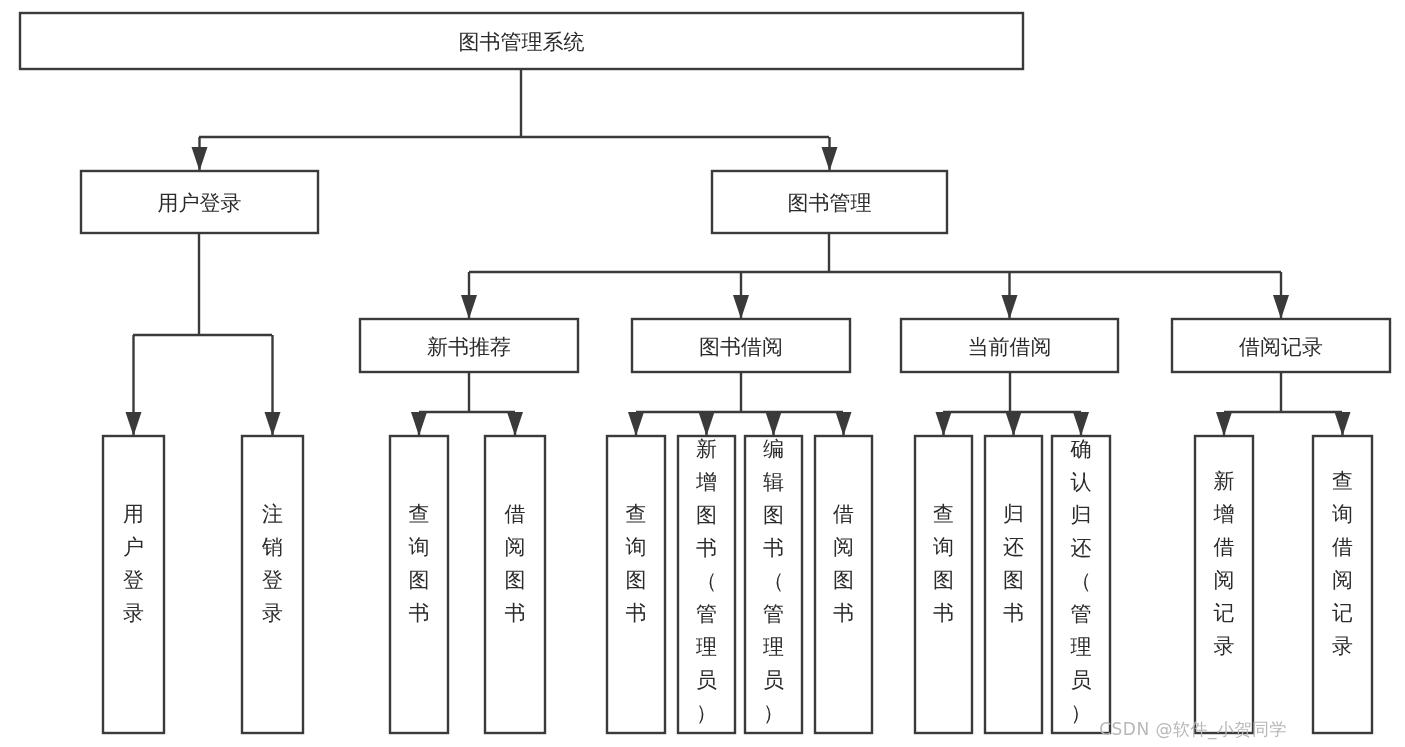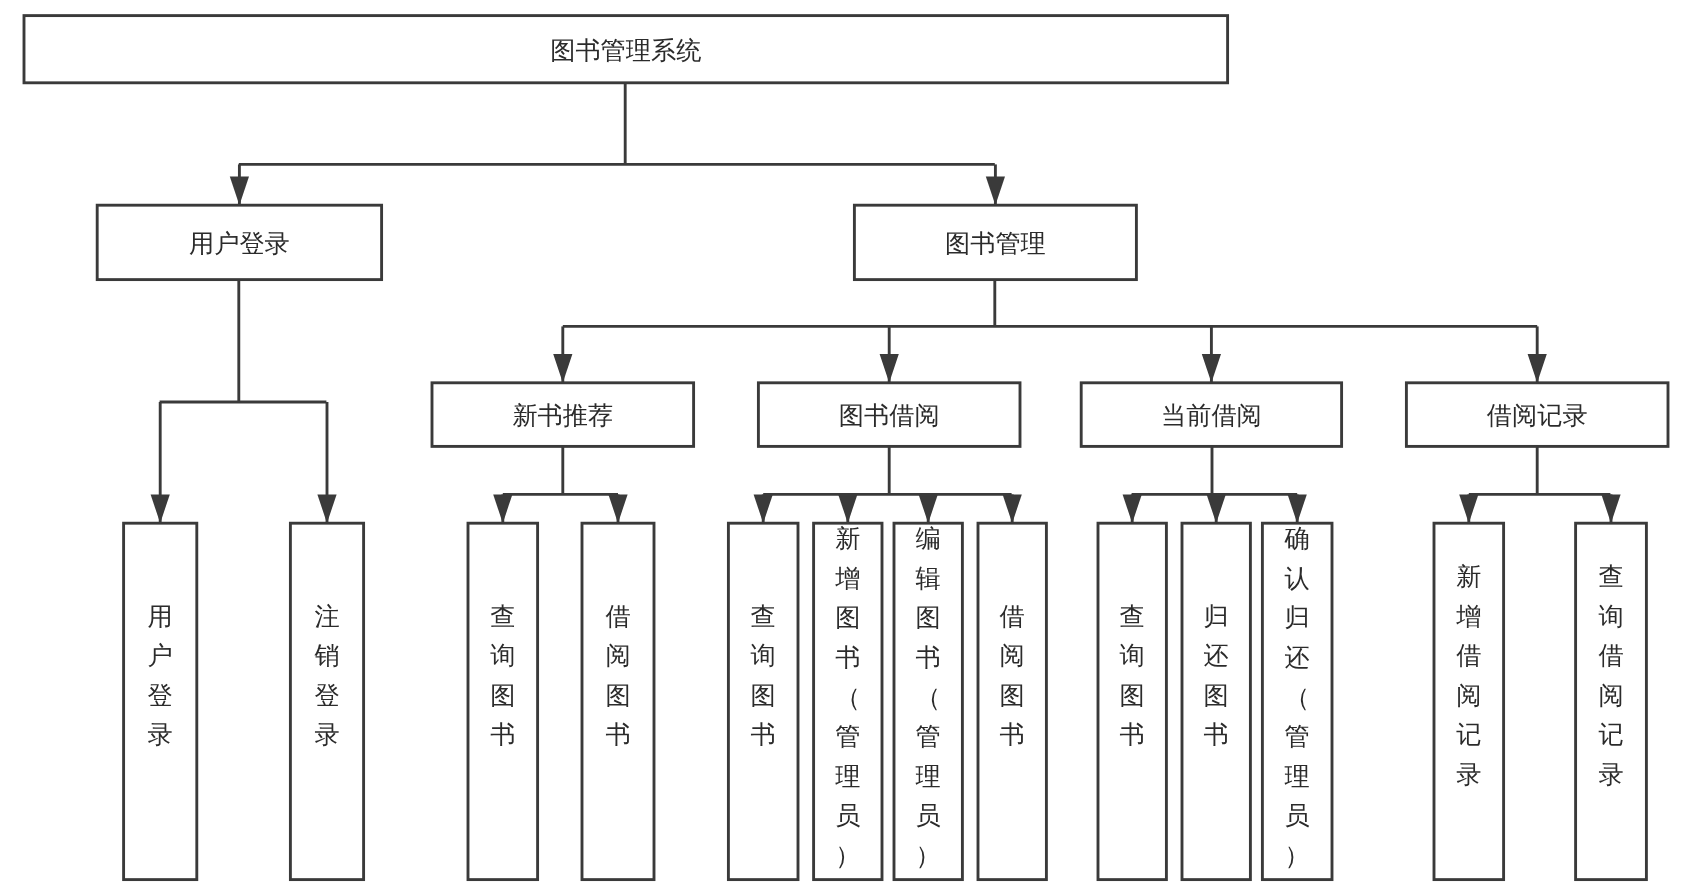--- a/index.html
+++ b/index.html
@@ -205,14 +205,15 @@
           <rect x="1195" y="436" width="58" height="297" class="node-box"></rect>
           <text x="1224" y="487.5" class="node-label-v"><tspan x="1224" dy="0">新</tspan><tspan x="1224" dy="33">增</tspan><tspan x="1224" dy="33">借</tspan><tspan x="1224" dy="33">阅</tspan><tspan x="1224" dy="33">记</tspan><tspan x="1224" dy="33">录</tspan></text>
         </g>
         <g>
           <rect x="1313" y="436" width="59" height="297" class="node-box"></rect>
           <text x="1342.5" y="487.5" class="node-label-v"><tspan x="1342.5" dy="0">查</tspan><tspan x="1342.5" dy="33">询</tspan><tspan x="1342.5" dy="33">借</tspan><tspan x="1342.5" dy="33">阅</tspan><tspan x="1342.5" dy="33">记</tspan><tspan x="1342.5" dy="33">录</tspan></text>
         </g>
       </g>
   </svg>
 
+  <div class="watermark-text">CSDN @软件_小贺同学</div>
 
 </div>
 
 </body></html>

